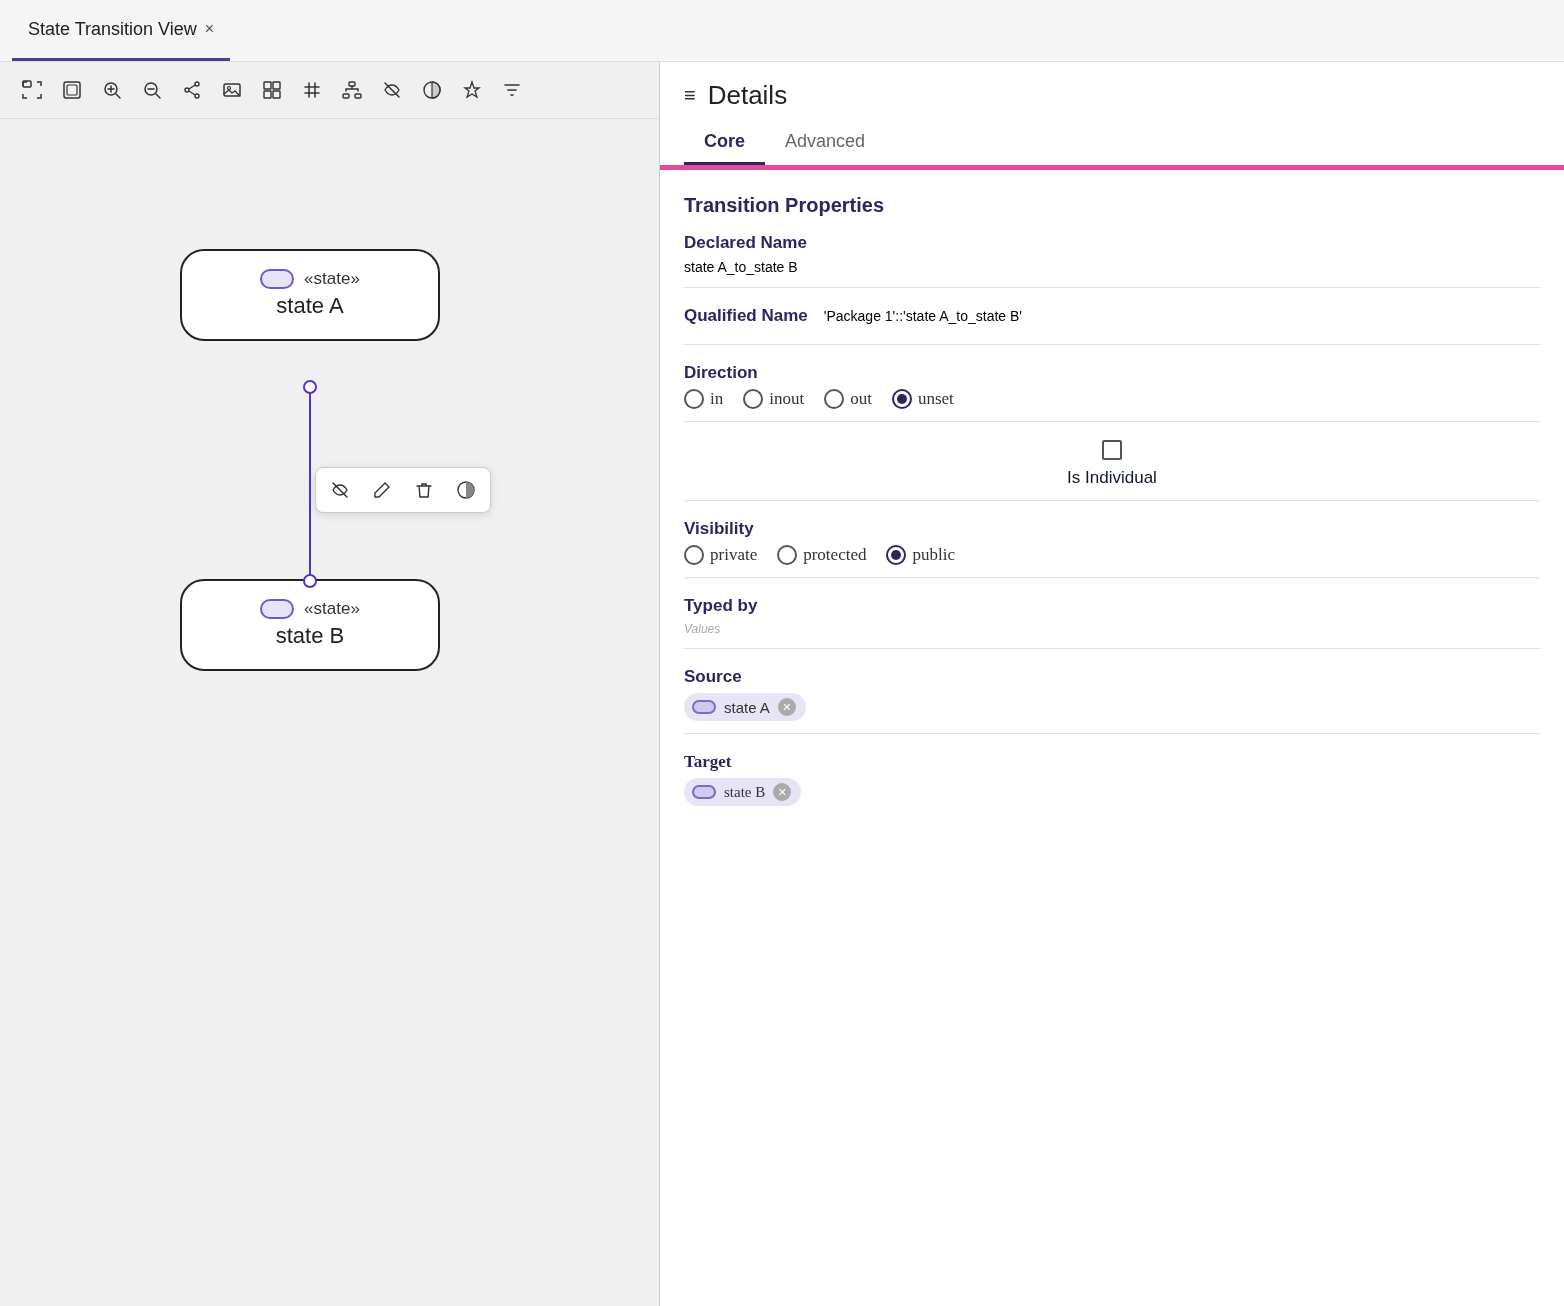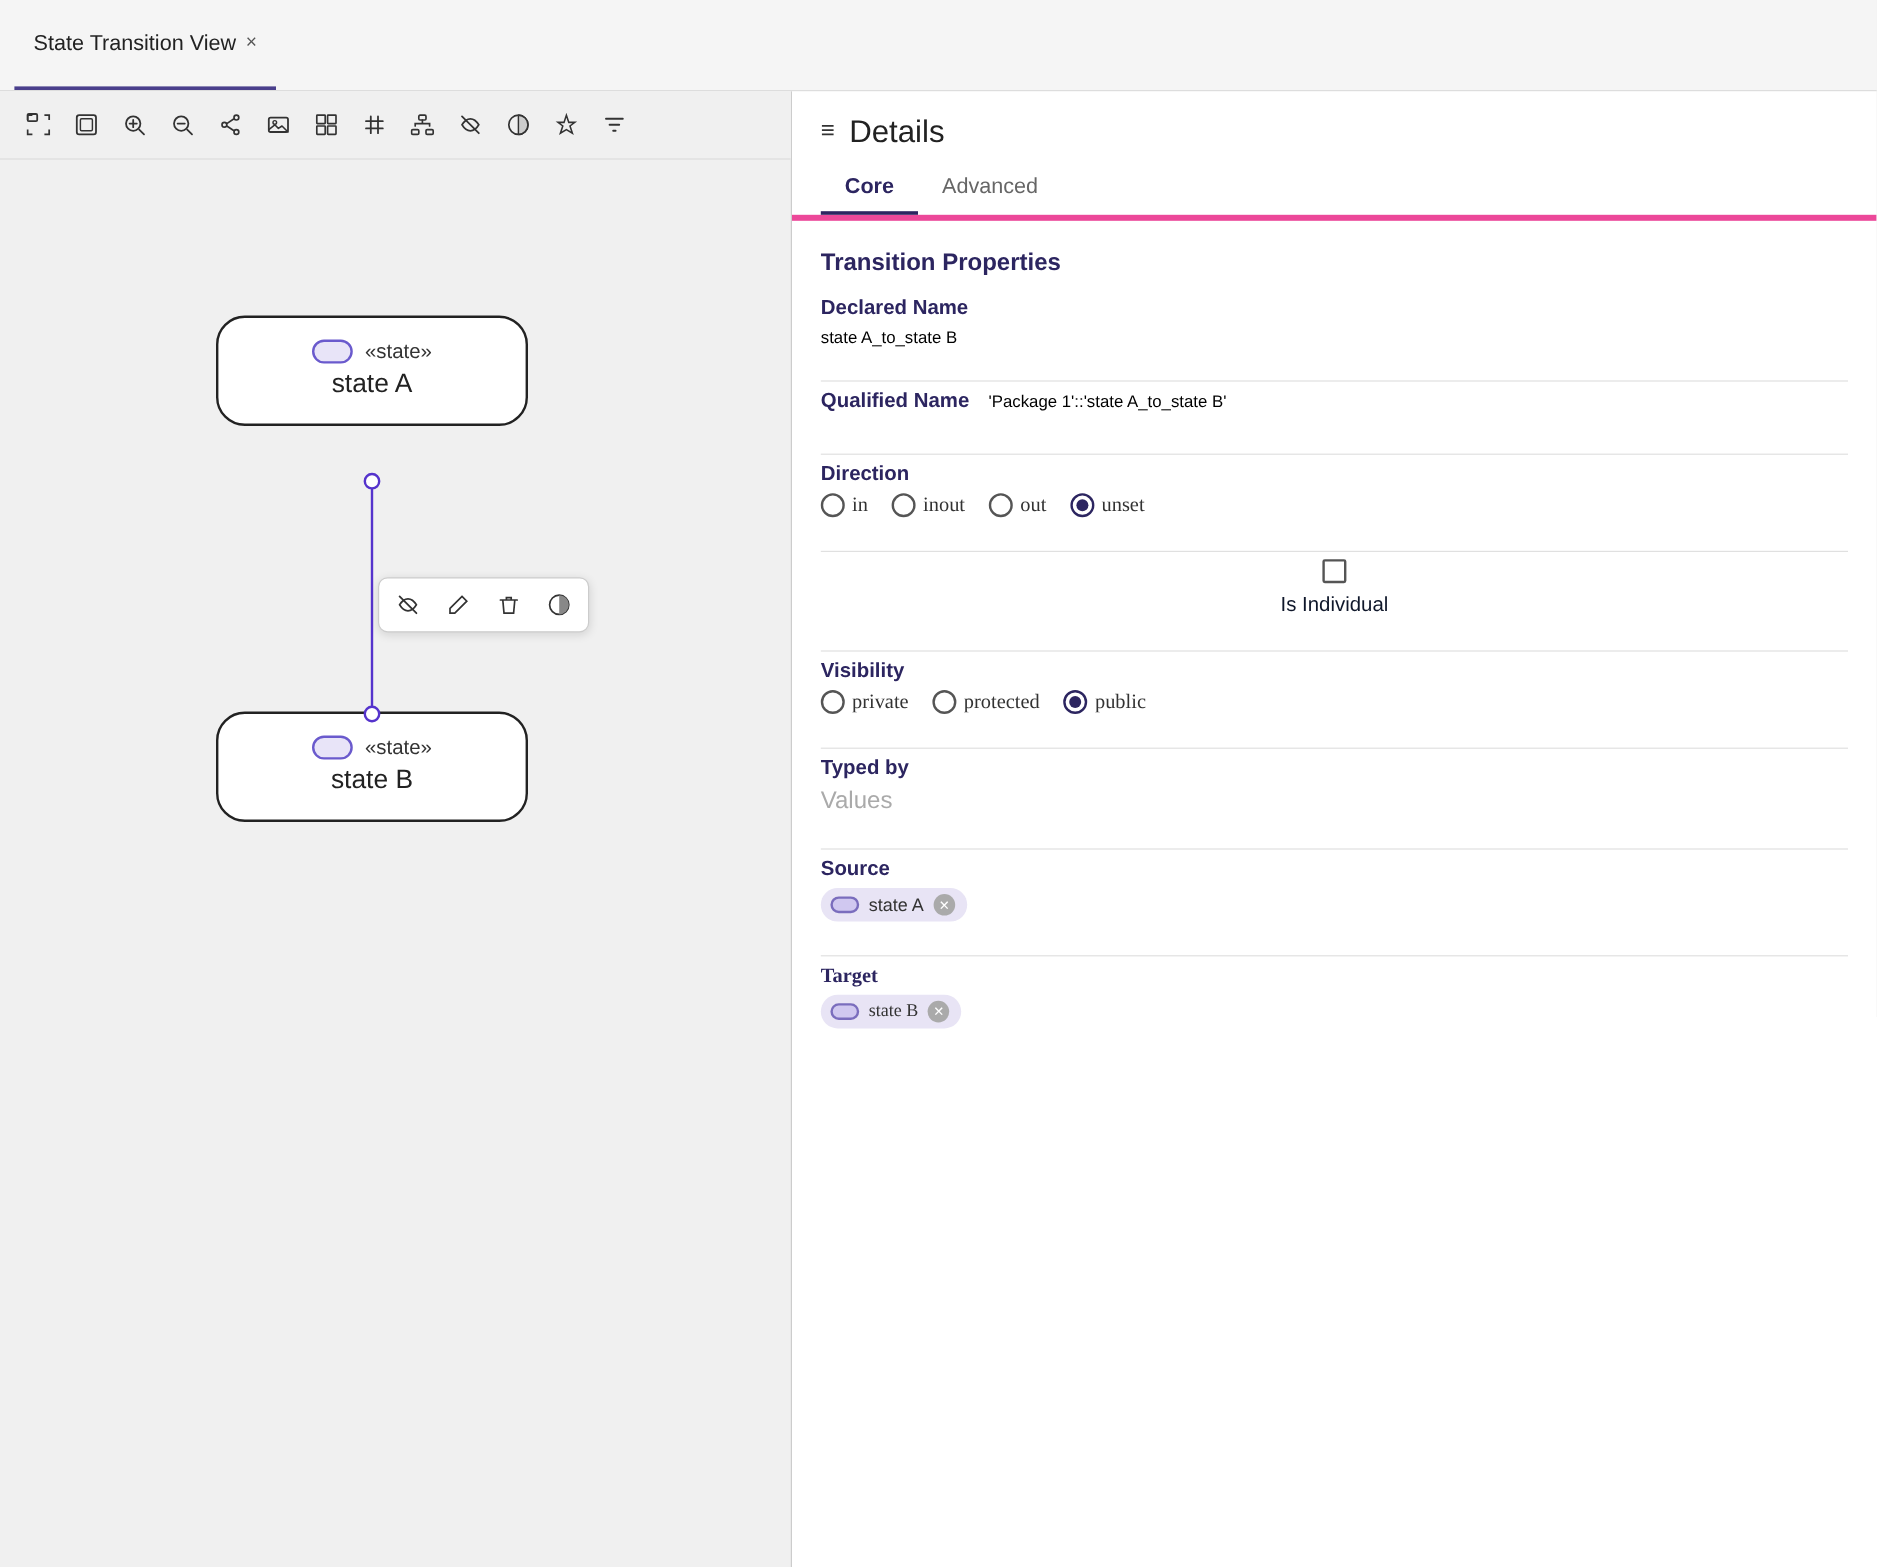--- a/index.html
+++ b/index.html
@@ -12,21 +12,21 @@
       height: 1306px;
       overflow: hidden;
     }
 
     
     .tab-bar {
       background: #f5f5f5;
       border-bottom: 1px solid #ddd;
       display: flex;
       align-items: stretch;
-      height: 76px;
+      height: 62px;
       padding: 0 12px;
     }
     .tab-item {
       display: flex;
       align-items: center;
       gap: 8px;
       padding: 0 16px;
       border-bottom: 3px solid #4a3f8c;
       cursor: pointer;
       font-size: 18px;
@@ -210,23 +210,23 @@
     }
 
     .section-title {
       font-size: 20px;
       font-weight: 700;
       color: #2c2560;
       margin-bottom: 16px;
     }
 
     .field-group {
-      margin-bottom: 6px;
+      margin-bottom: 18px;
       border-bottom: 1px solid #e0e0e0;
-      padding-bottom: 28px;
+      padding-bottom: 12px;
     }
     .field-group:last-child {
       border-bottom: none;
       font-family: Liberation Serif, serif;
     }
 
     .field-label {
       font-size: 17px;
       font-weight: 700;
       color: #2c2560;
@@ -325,22 +325,23 @@
       background: #aaa;
       color: white;
       display: flex;
       align-items: center;
       justify-content: center;
       font-size: 11px;
       cursor: pointer;
     }
 
     .typed-by-placeholder {
-      font-size: 20px;
+      font-size: 12px;
       color: #aaa;
+      font-style: italic;
     }
   </style>
 </head>
 <body>
 
 <div class="tab-bar">
   <div class="tab-item">
     <span>State Transition View</span>
     <span class="tab-close">×</span>
   </div>

